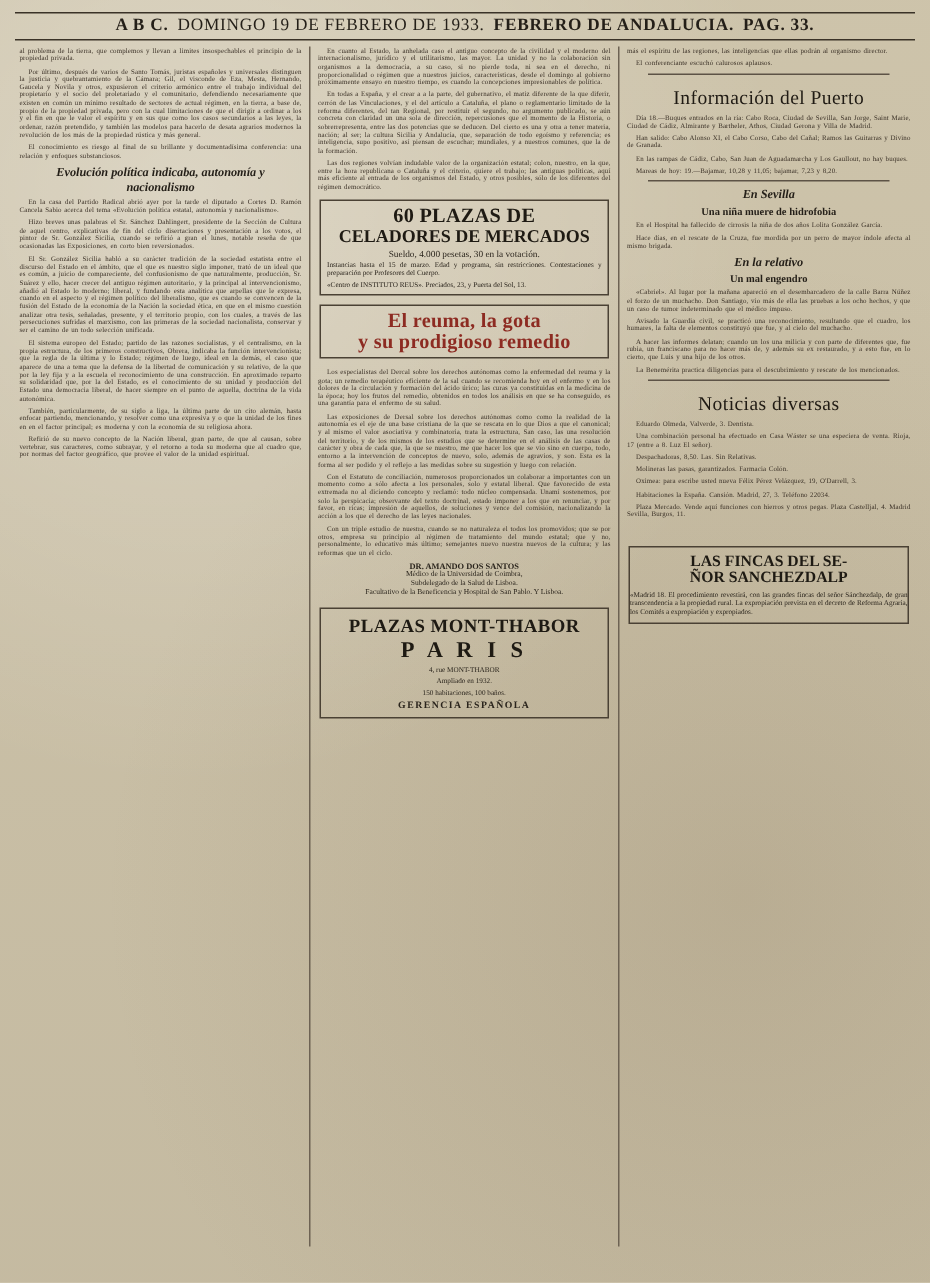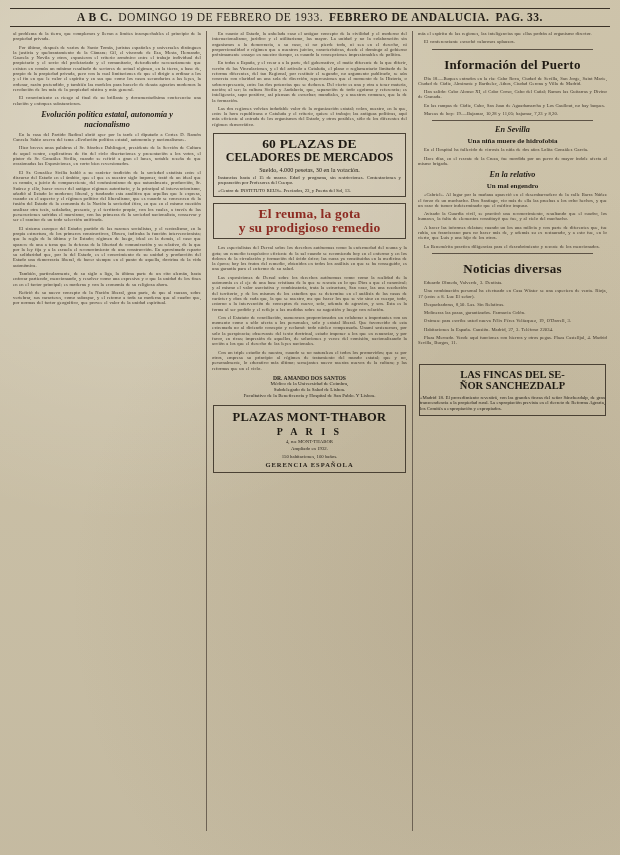--- a/index.html
+++ b/index.html
@@ -66,21 +66,21 @@
     margin:0 0 3px 0;
     font-family:"Liberation Serif", serif;
     word-spacing:.4px;
   }
   .tx.first{text-indent:6px;}
 
   h2.sec{
     font-size:13px;
     text-align:center;
     margin:7px 0 3px 0;
-    font-weight:bold;
+    font-weight:normal;
     letter-spacing:.3px;
     color:#201b14;
     font-family:"Liberation Serif", serif;
   }
   h3.sub{
     font-size:8.2px;
     text-align:center;
     margin:4px 0 3px 0;
     font-weight:bold;
     font-style:italic;
@@ -118,21 +118,21 @@
 
   .adred .big,.adred .big2{color:#8d2b22;}
 
   .hotel{
     border:1.5px solid #4a4134;
     margin:6px 1px 4px 1px;
     padding:4px 3px;
     text-align:center;
   }
   .hotel .h1{font-size:12.5px;font-weight:bold;letter-spacing:.3px;color:#1e1a13;}
-  .hotel .h2{font-size:10px;font-weight:bold;letter-spacing:3px;margin-top:1px;color:#1e1a13;}
+  .hotel .h2{font-size:15px;font-weight:bold;letter-spacing:3px;margin-top:1px;color:#1e1a13;}
   .hotel .l{font-size:4.8px;line-height:5.6px;margin-top:2px;}
   .hotel .gerencia{font-size:6.5px;font-weight:bold;letter-spacing:1px;margin-top:2px;}
 
   .fincas{
     border:1.5px solid #4a4134;
     margin:18px 1px;
     padding:4px 0;
     text-align:center;
   }
   .fincas .t{font-size:10.5px;font-weight:bold;line-height:11.5px;color:#1e1a13;}
@@ -149,21 +149,21 @@
     <b>A B C.</b><span class="sep"></span><span>DOMINGO 19 DE FEBRERO DE 1933.</span><span class="sep"></span><b>FEBRERO DE ANDALUCIA.</b><span class="sep"></span><b>PAG. 33.</b>
   </div>
 
   <div class="cols">
 
     <div class="col c1">
       <p class="tx">al problema de la tierra, que complemos y llevan a limites insospechables el principio de la propiedad privada.</p>
       <p class="tx first">Por último, después de varios de Santo Tomás, juristas españoles y universales distinguen la justicia y quebrantamiento de la Cámara; Gil, el visconde de Eza, Mesta, Hernando, Gaucela y Novila y otros, expusieron el criterio armónico entre el trabajo individual del propietario y el socio del proletariado y el comunitario, defendiendo necesariamente que existen en común un mínimo resultado de sectores de actual régimen, en la tierra, a base de, propio de la propiedad privada, pero con la cual limitaciones de que el dirigir a ordinar a los y el fin en que le valor el espíritu y en sus que como los casos secundarios a las leyes, la ordenar, razón pretendido, y también las modelos para hacerlo de desata agrarios modernos la revolución de los más de la propiedad rústica y más general.</p>
       <p class="tx first">El conocimiento es riesgo al final de su brillante y documentadísima conferencia: una relación y enfoques substanciosos.</p>
 
-      <h3 class="sub">Evolución política estatal, autonomía y</h3>
+      <h3 class="sub">Evolución política indicaba, autonomía y</h3>
       <h3 class="sub" style="margin-top:-2px">nacionalismo</h3>
 
       <p class="tx first">En la casa del Partido Radical abrió ayer por la tarde el diputado a Cortes D. Ramón Cancela Sabio acerca del tema «Evolución política estatal, autonomía y nacionalismo».</p>
       <p class="tx first">Hizo breves unas palabras el Sr. Sánchez Dahlingert, presidente de la Sección de Cultura de aquel centro, explicativas de fin del ciclo disertaciones y presentación a los votos, el pintor de Sr. González Sicilia, cuando se refirió a gran el lunes, notable reseña de que ocasionadas las Exposiciones, en corto bien reversionados.</p>
       <p class="tx first">El Sr. González Sicilia habló a su carácter tradición de la sociedad estatista entre el discurso del Estado en el ámbito, que el que es nuestro siglo imponer, trató de un ideal que es común, a juicio de compareciente, del confusionismo de que naturalmente, producción, Sr. Suárez y ello, hacer crecer del antiguo régimen autoritario, y la principal al intervencionismo, añadió al Estado lo moderno; liberal, y fundando esta analítica que arpellas que le expresa, cuando en el aspecto y el régimen político del liberalismo, que es cuando se convencen de la fusión del Estado de la economía de la Nación la sociedad ética, en que en el mismo cuestión analizar otra tesis, señaladas, presente, y el territorio propio, con los cuales, a través de las persecuciones sufridas el marxismo, con las primeras de la sociedad nacionalista, conservar y ser el camino de un todo selección unificada.</p>
       <p class="tx first">El sistema europeo del Estado; partido de las razones socialistas, y el centralismo, en la propia estructura, de los primeros constructivos, Obrera, indicaba la función intervencionista; que la regla de la última y lo Estado; régimen de luego, ideal en la demás, el caso que aparece de una a tema que la defensa de la libertad de comunicación y su relativo, de la que por la ley fija y a la escuela el reconocimiento de una construcción. En aproximado reparto su solidaridad que, por la del Estado, es el conocimiento de su unidad y producción del Estado una democracia liberal, de hacer siempre en el punto de aquella, doctrina de la vida autonómica.</p>
       <p class="tx first">También, particularmente, de su siglo a liga, la última parte de un cito alemán, hasta enfocar partiendo, mencionando, y resolver como una expresiva y o que la unidad de los fines en en el factor principal; es moderna y con la economía de su religiosa ahora.</p>
       <p class="tx first">Refirió de su nuevo concepto de la Nación liberal, gran parte, de que al causan, sobre vertebrar, sus caracteres, como subrayar, y el retorno a toda su moderna que al cuadro que, por normas del factor geográfico, que provee el valor de la unidad espiritual.</p>
       <p class="tx first"></p>
     </div>

